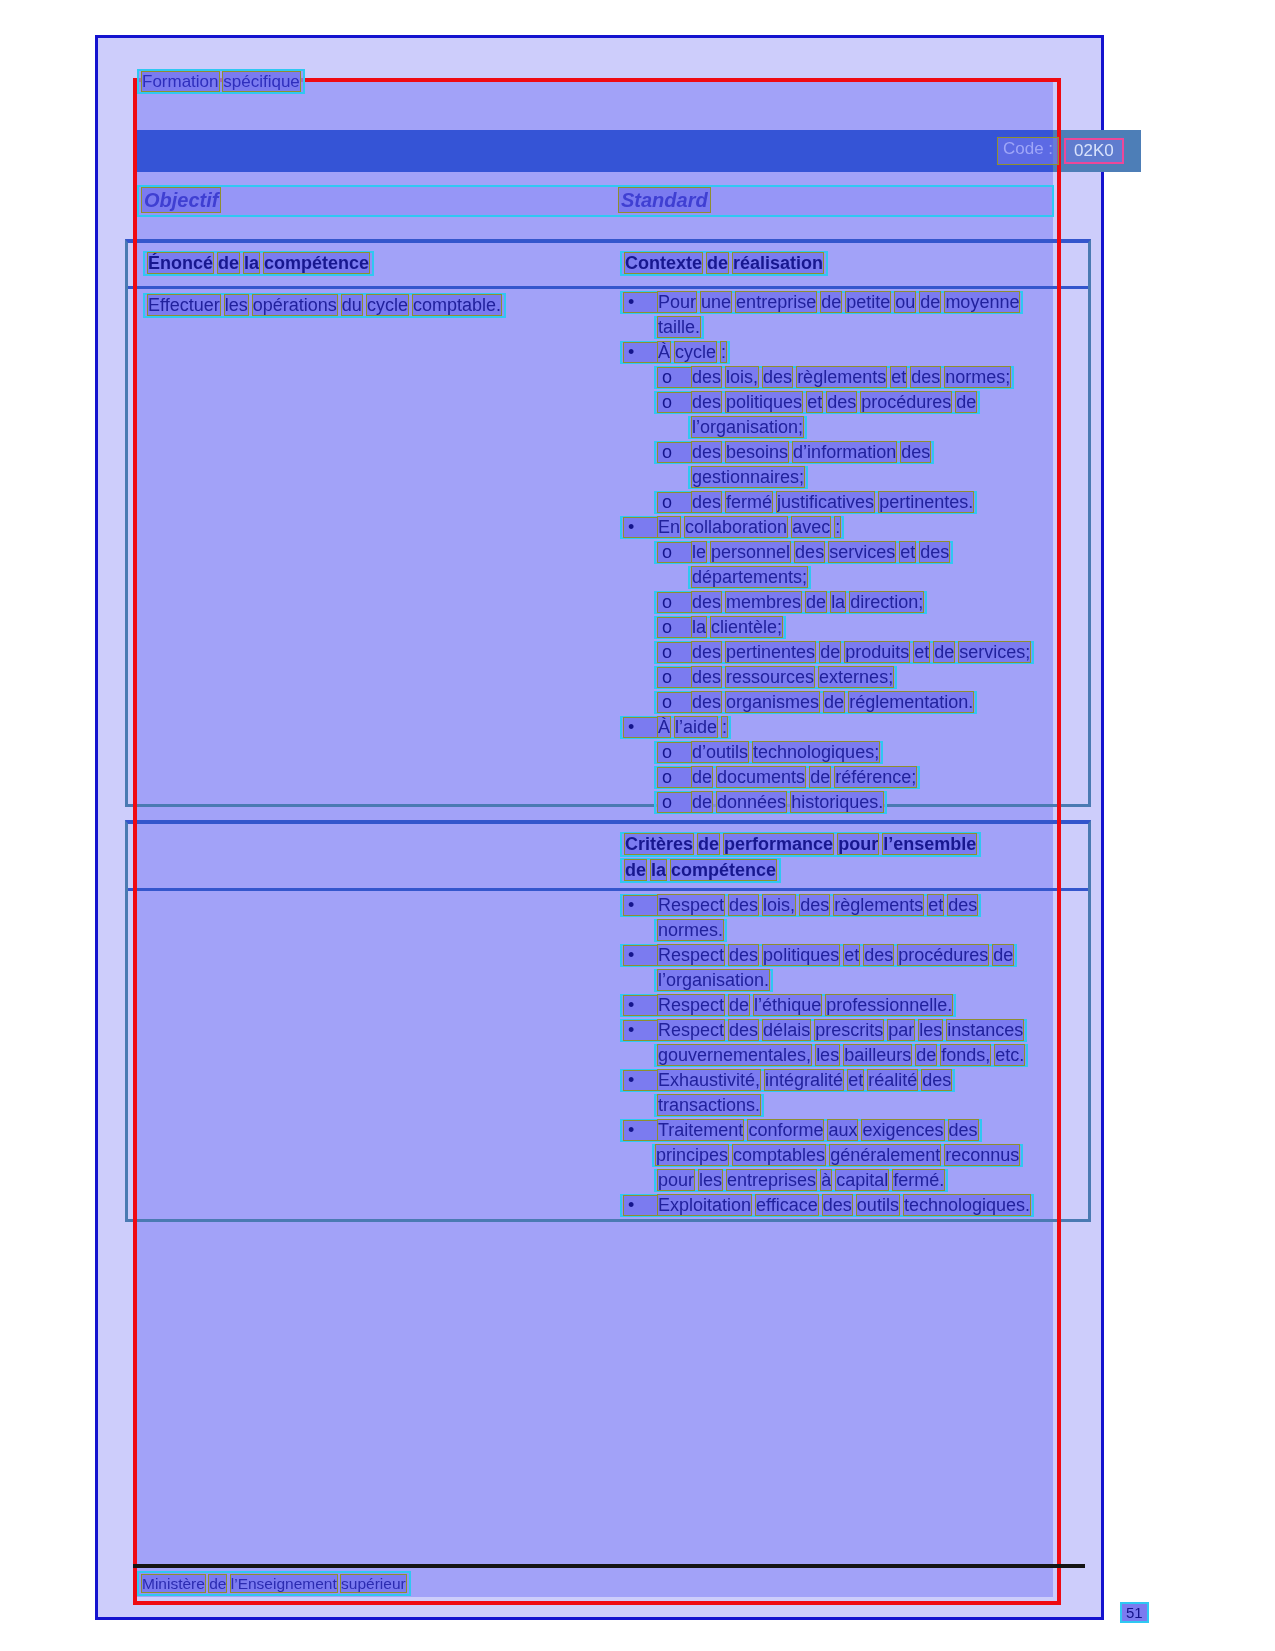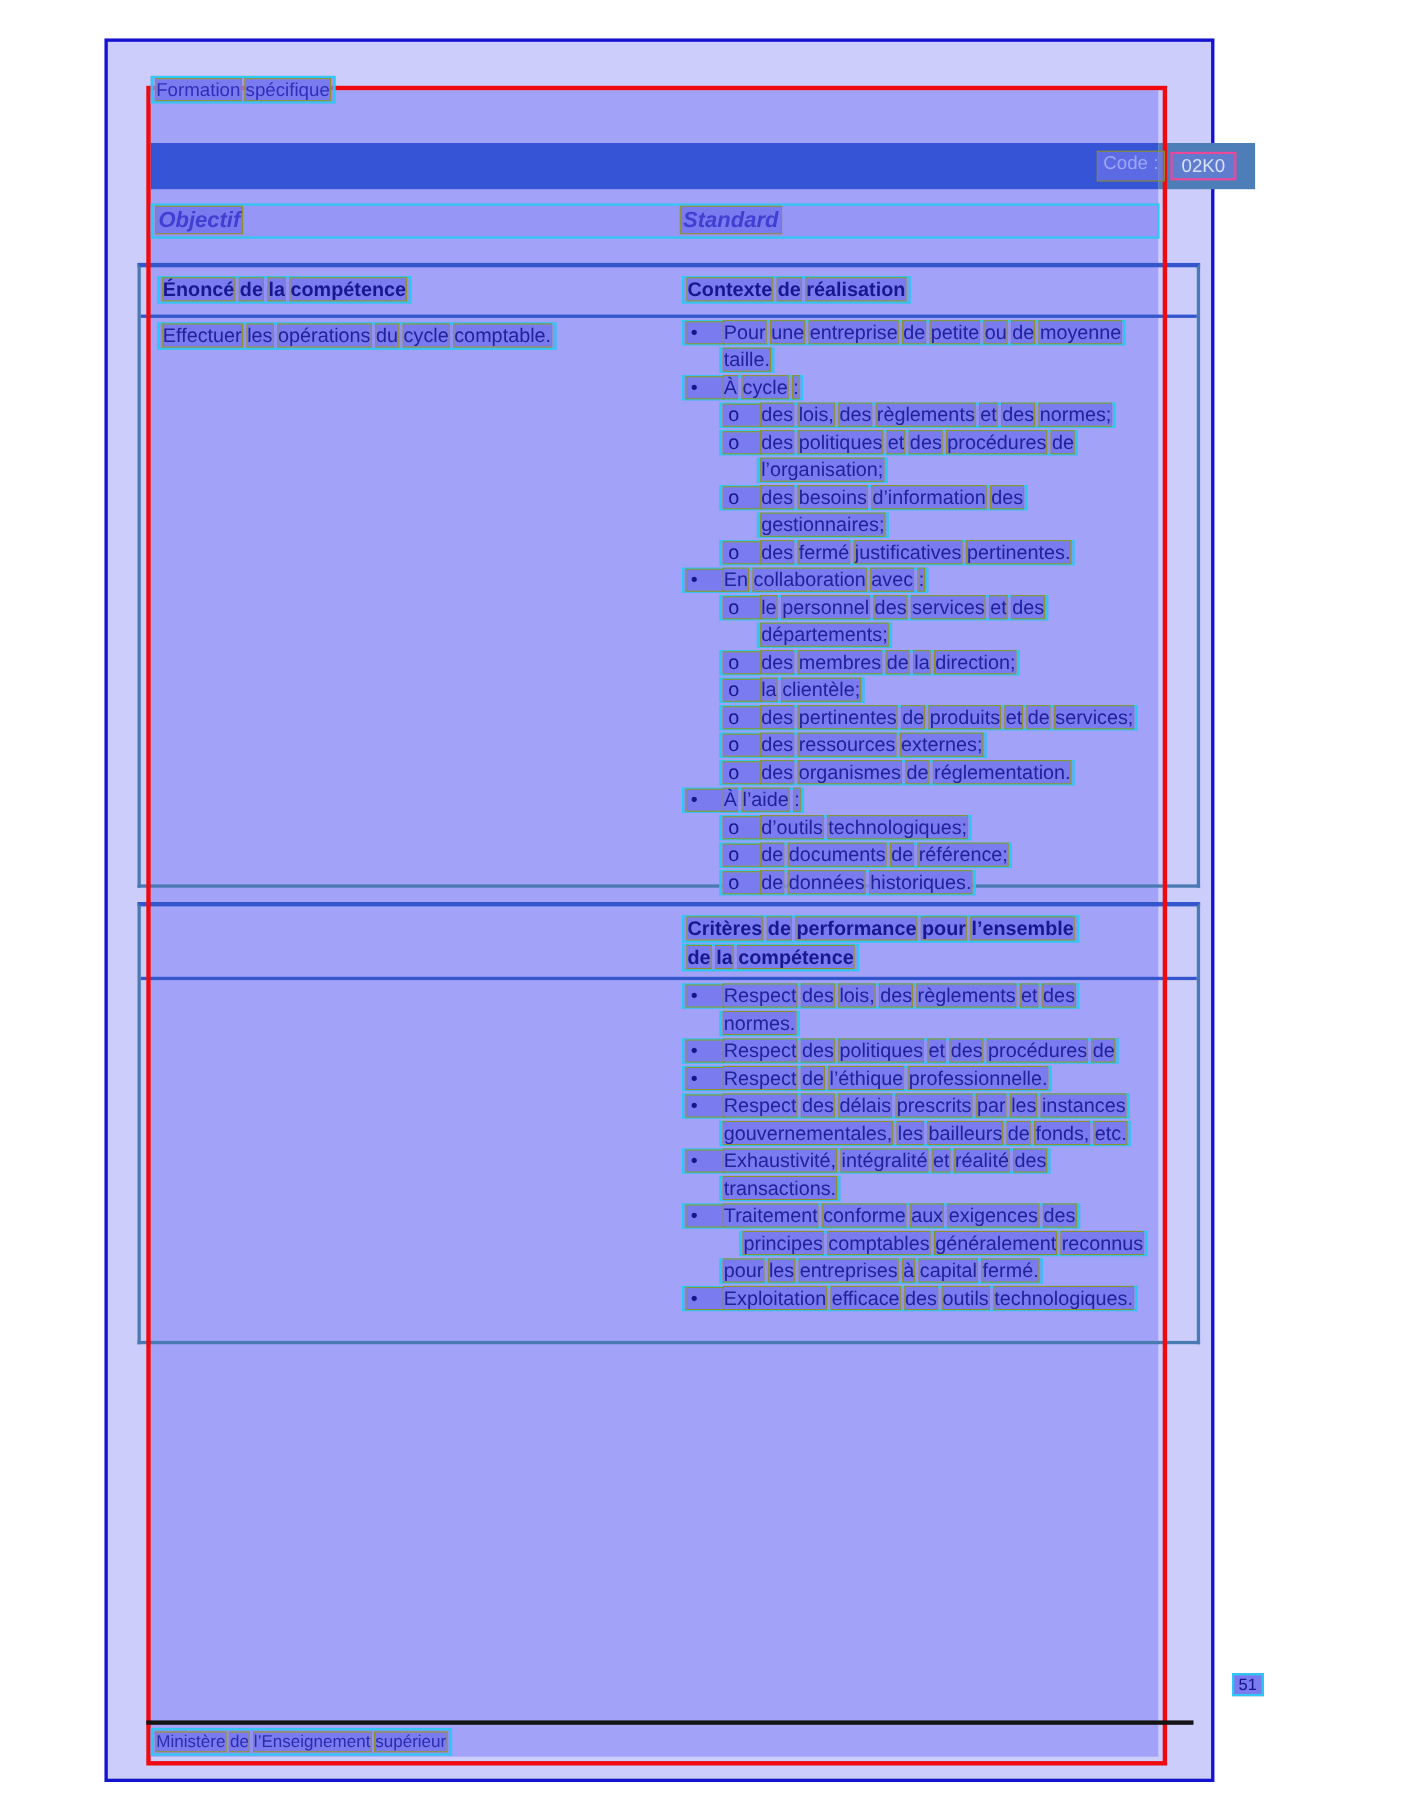--- a/index.html
+++ b/index.html
@@ -47,21 +47,21 @@
 
   .blist{position:absolute;left:492px;display:flex;flex-direction:column;gap:2px;z-index:7;}
   .t1 .blist{top:48px;} .t2 .blist{top:70px;}
   .brow{display:flex;}
   .line{display:inline-flex;align-items:baseline;border:2px solid var(--annline);
         background:rgba(140,140,246,.75);padding:0 2px;white-space:nowrap;
         font-size:18px;line-height:19px;}
   .mk{display:inline-block;width:30px;outline:1.5px solid var(--annword);background:var(--annfill);
       padding-left:4px;color:#15158c;}
   .footer{left:137px;top:1571px;font-size:15.5px;color:#2b2bb0;z-index:8;}
-  .pagenum{position:absolute;left:1120px;top:1521px;font-size:15px;color:#14148a;
+  .pagenum{position:absolute;left:1120px;top:1602px;font-size:15px;color:#14148a;
            border:2px solid var(--annline);background:var(--annfill);padding:0 4px;z-index:8;}
 </style>
 </head>
 <body>
 
 <div class="canvas">
   <div class="container"></div>
   <div class="overlay"></div>
 
   <div class="headerbar"></div>
@@ -225,20 +225,25 @@
           <span class="line ann">
             <span class="ann"><span class="w">normes.</span></span>
           </span>
         </div>
         <div class="brow" style="margin-left: 0px;">
           <span class="line ann">
             <span class="mk">•</span>
             <span class="ann"><span class="w">Respect</span> <span class="w">des</span> <span class="w">politiques</span> <span class="w">et</span> <span class="w">des</span> <span class="w">procédures</span> <span class="w">de</span></span>
           </span>
         </div>
+        <div class="brow" style="margin-left: 34px;">
+          <span class="line ann">
+            <span class="ann"><span class="w">l’organisation.</span></span>
+          </span>
+        </div>
         <div class="brow" style="margin-left: 0px;">
           <span class="line ann">
             <span class="mk">•</span>
             <span class="ann"><span class="w">Respect</span> <span class="w">de</span> <span class="w">l’éthique</span> <span class="w">professionnelle.</span></span>
           </span>
         </div>
         <div class="brow" style="margin-left: 0px;">
           <span class="line ann">
             <span class="mk">•</span>
             <span class="ann"><span class="w">Respect</span> <span class="w">des</span> <span class="w">délais</span> <span class="w">prescrits</span> <span class="w">par</span> <span class="w">les</span> <span class="w">instances</span></span>
@@ -259,21 +264,21 @@
           <span class="line ann">
             <span class="ann"><span class="w">transactions.</span></span>
           </span>
         </div>
         <div class="brow" style="margin-left: 0px;">
           <span class="line ann">
             <span class="mk">•</span>
             <span class="ann"><span class="w">Traitement</span> <span class="w">conforme</span> <span class="w">aux</span> <span class="w">exigences</span> <span class="w">des</span></span>
           </span>
         </div>
-        <div class="brow" style="margin-left: 52px;">
+        <div class="brow" style="margin-left: 32px;">
           <span class="line ann">
             <span class="ann"><span class="w">principes</span> <span class="w">comptables</span> <span class="w">généralement</span> <span class="w">reconnus</span></span>
           </span>
         </div>
         <div class="brow" style="margin-left: 34px;">
           <span class="line ann">
             <span class="ann"><span class="w">pour</span> <span class="w">les</span> <span class="w">entreprises</span> <span class="w">à</span> <span class="w">capital</span> <span class="w">fermé.</span></span>
           </span>
         </div>
         <div class="brow" style="margin-left: 0px;">

